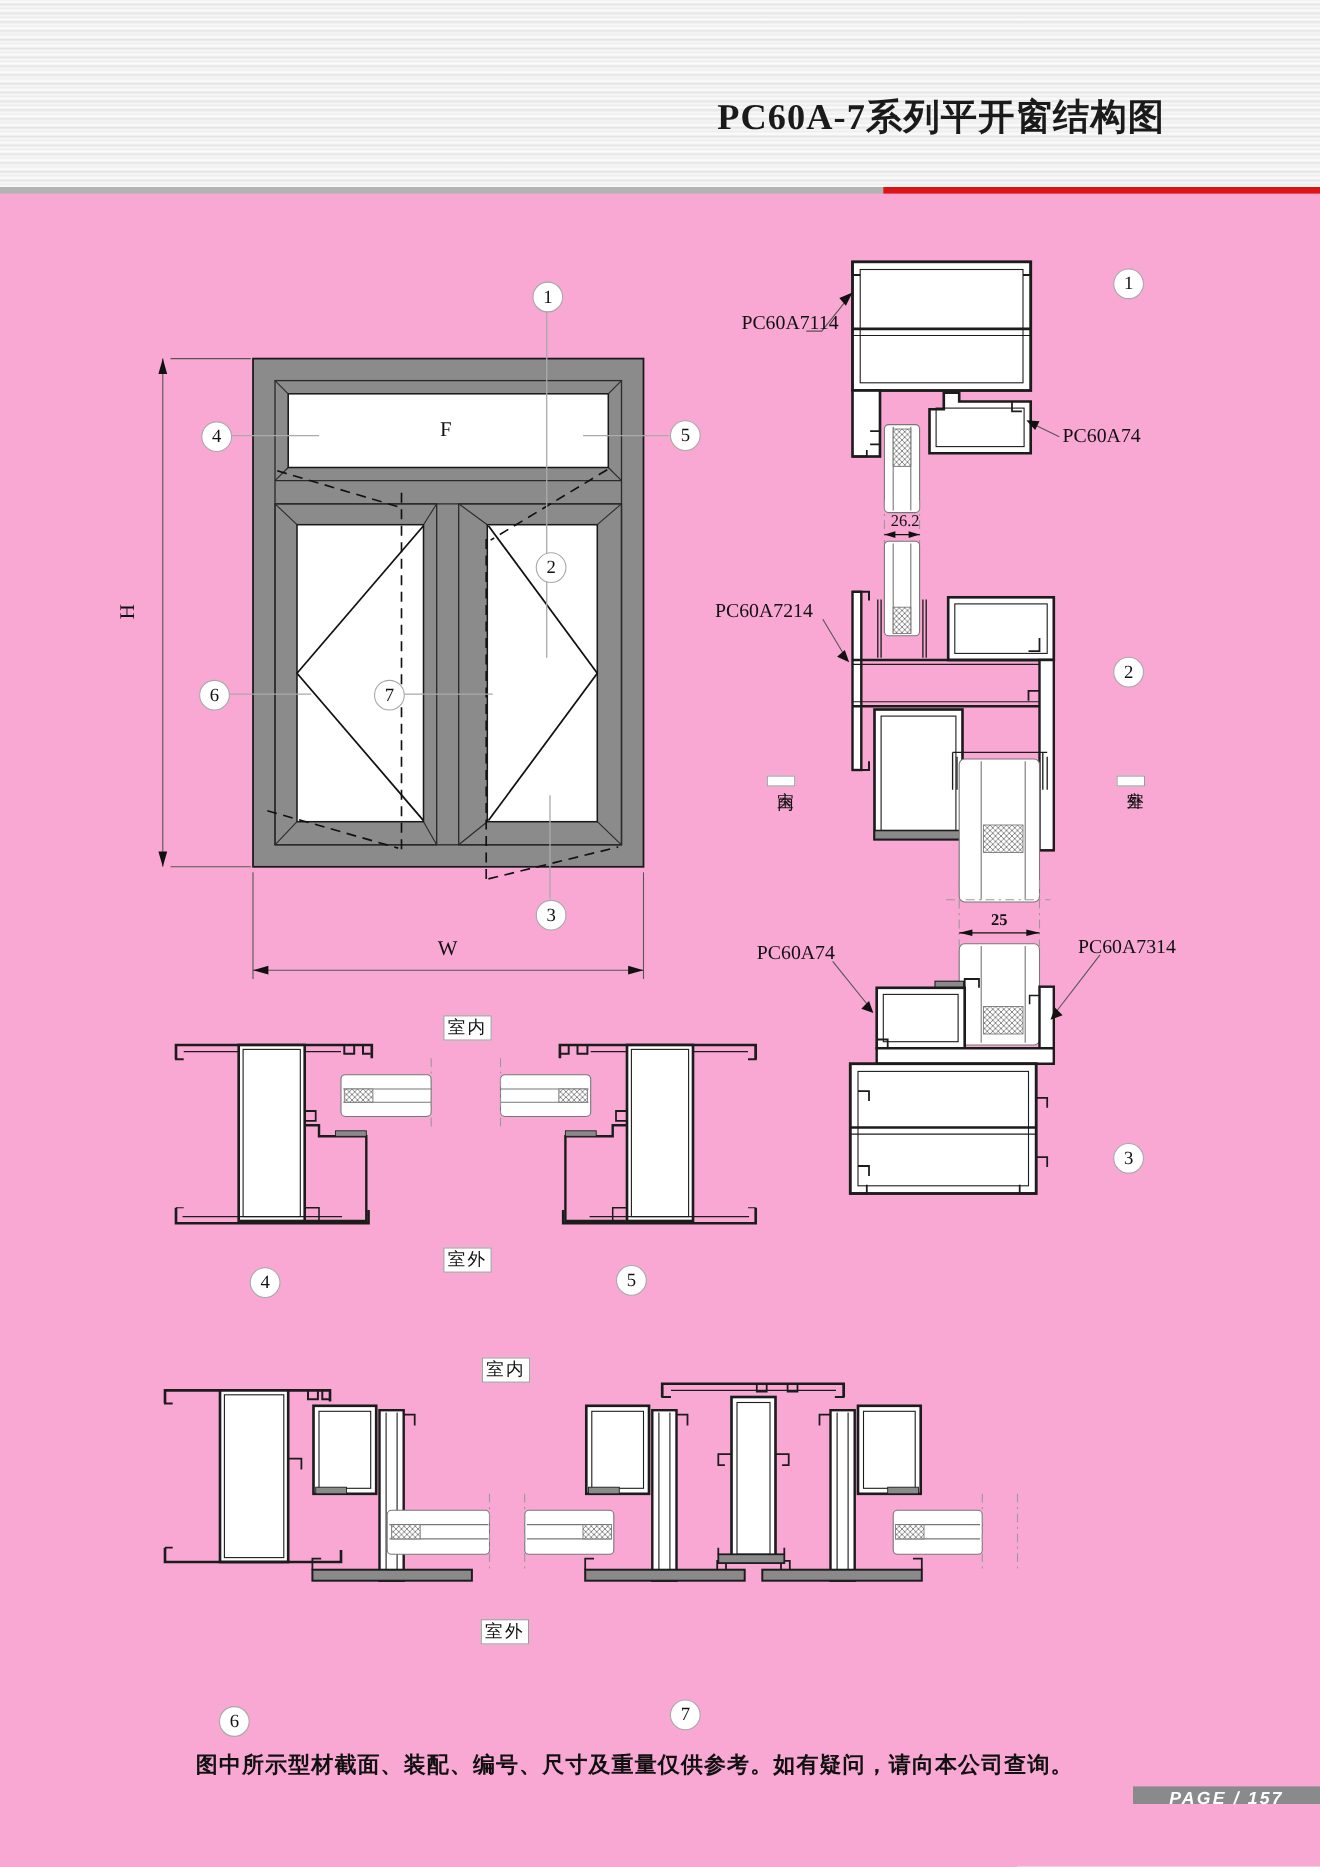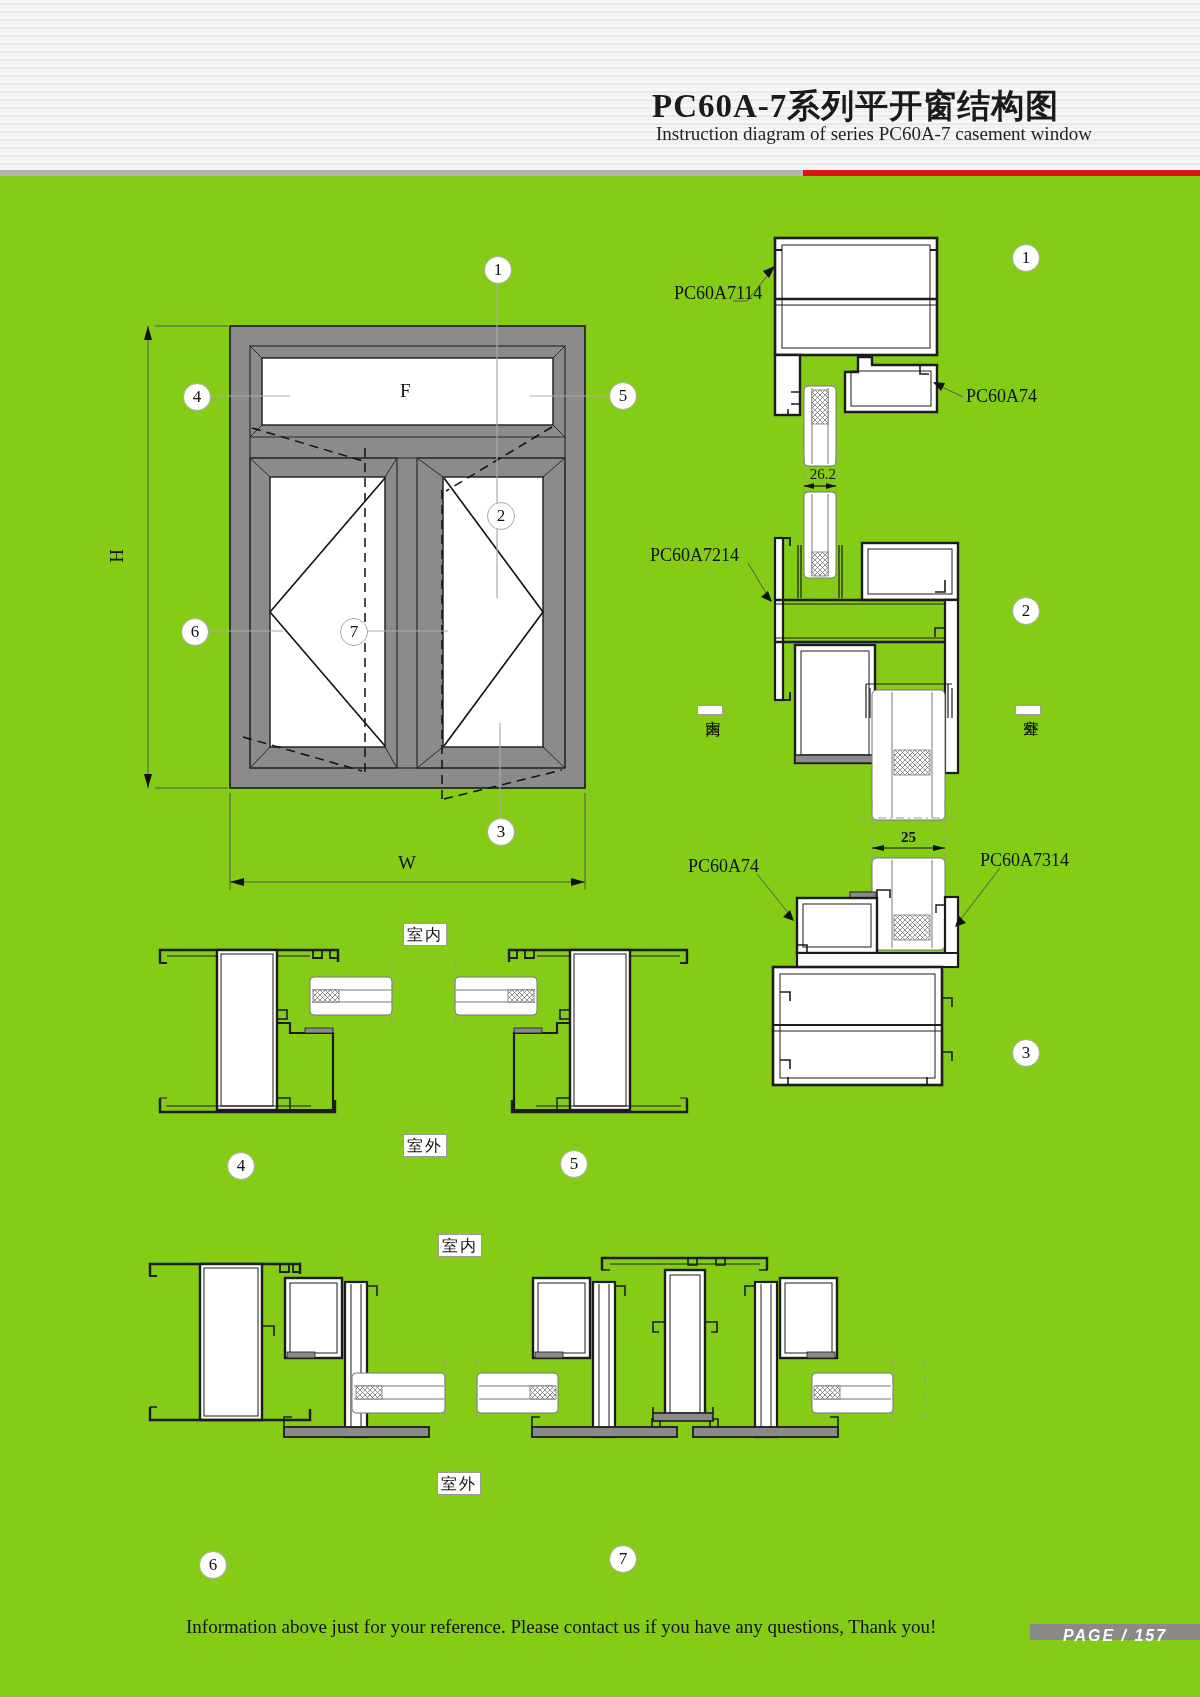--- a/index.html
+++ b/index.html
@@ -1,16 +1,16 @@
 <!DOCTYPE html>
 <html><head>
 <meta charset="utf-8">
 <style>
   html,body{margin:0;padding:0;background:#fff;}
-  .page{position:relative;width:1200px;height:1697px;background:#84cc16;overflow:hidden;
+  .page{position:relative;width:1200px;height:1697px;background:#f9a8d4;overflow:hidden;
         font-family:"Liberation Serif","DejaVu Serif",serif;}
   
   .hdr{position:absolute;left:0;top:0;width:1200px;height:170px;
        background:repeating-linear-gradient(180deg,#f2f2f2 0px,#fcfcfc 2px,#e4e4e4 4px,#f7f7f7 6px,#ececec 8px);}
   .title-cn{position:absolute;left:652px;top:84px;font-size:33px;font-weight:bold;color:#1a1a1a;letter-spacing:1px;white-space:nowrap;}
   .title-en{position:absolute;left:656px;top:123px;font-size:19px;color:#222;white-space:nowrap;}
   .rule-gray{position:absolute;left:0;top:170px;width:803px;height:6px;background:#b3b3b3;}
   .rule-red{position:absolute;left:803px;top:170px;width:397px;height:6px;background:#dd1414;}
   
   svg.draw{position:absolute;left:0;top:0;}
@@ -39,21 +39,20 @@
          color:#fff;font-family:"Liberation Sans","DejaVu Sans",sans-serif;font-weight:bold;
          font-style:italic;font-size:16px;line-height:24px;text-align:center;letter-spacing:2px;margin-top:12px;}
 </style>
 </head>
 <body>
 
 <div class="page">
 
   <div class="hdr"></div>
   <div class="title-cn">PC60A-7系列平开窗结构图</div>
-  <div class="title-en">Instruction diagram of series PC60A-7 casement window</div>
   <div class="rule-gray"></div>
   <div class="rule-red"></div>
 
   <svg class="draw" width="1200" height="1697" viewBox="0 0 1200 1697">
     <defs>
       <pattern id="hatch" width="5" height="5" patternUnits="userSpaceOnUse">
         <rect width="5" height="5" fill="#fff"></rect>
         <path d="M0,5 L5,0 M0,0 L5,5" stroke="#666" stroke-width="0.7"></path>
       </pattern>
     </defs>
@@ -340,16 +339,16 @@
   <div class="dim" style="left:804px;top:466px;width:32px;text-align:right;">26.2</div>
   <div class="dim" style="left:872px;top:829px;width:73px;text-align:center;font-weight:bold;">25</div>
 
   <div class="locV" style="left:697px;top:705px;">室内</div>
   <div class="locV" style="left:1015px;top:705px;">室外</div>
   <div class="locH" style="left:403px;top:923px;">室内</div>
   <div class="locH" style="left:403px;top:1134px;">室外</div>
   <div class="locH" style="left:438px;top:1234px;">室内</div>
   <div class="locH" style="left:437px;top:1472px;">室外</div>
 
-  <div class="ft-en">Information above just for your reference. Please contact us if you have any questions, Thank you!</div>
+  <div class="ft-cn">图中所示型材截面、装配、编号、尺寸及重量仅供参考。如有疑问，请向本公司查询。</div>
   <div class="badge">PAGE / 157</div>
 
 </div>
 
 </body></html>

